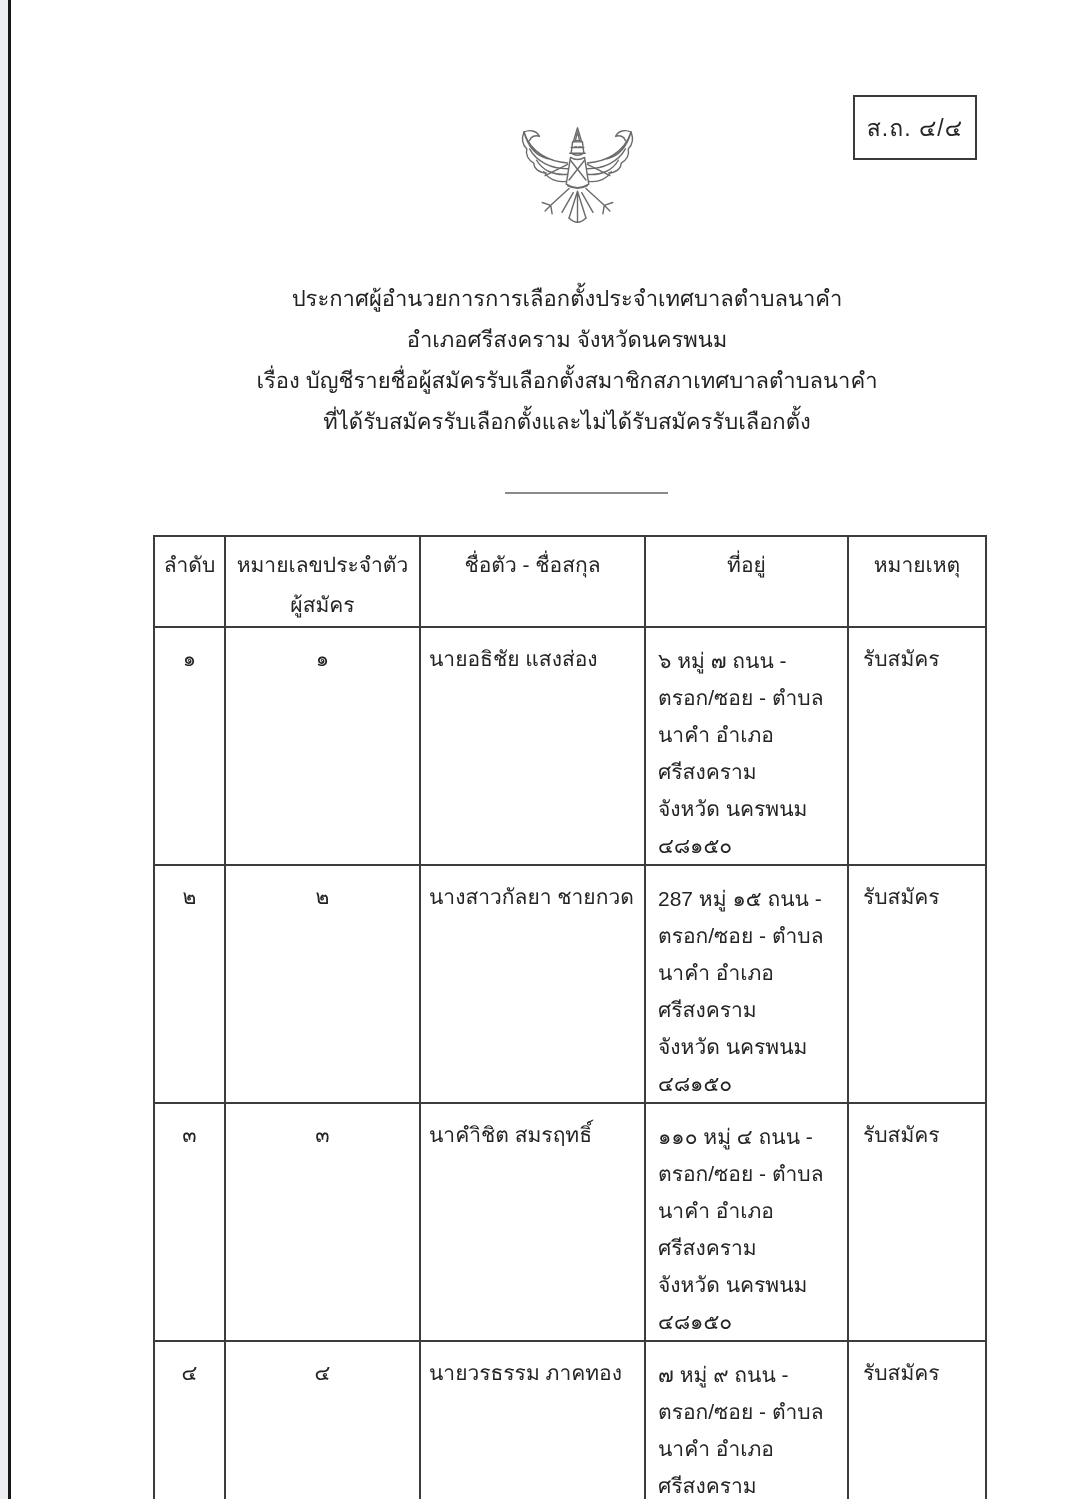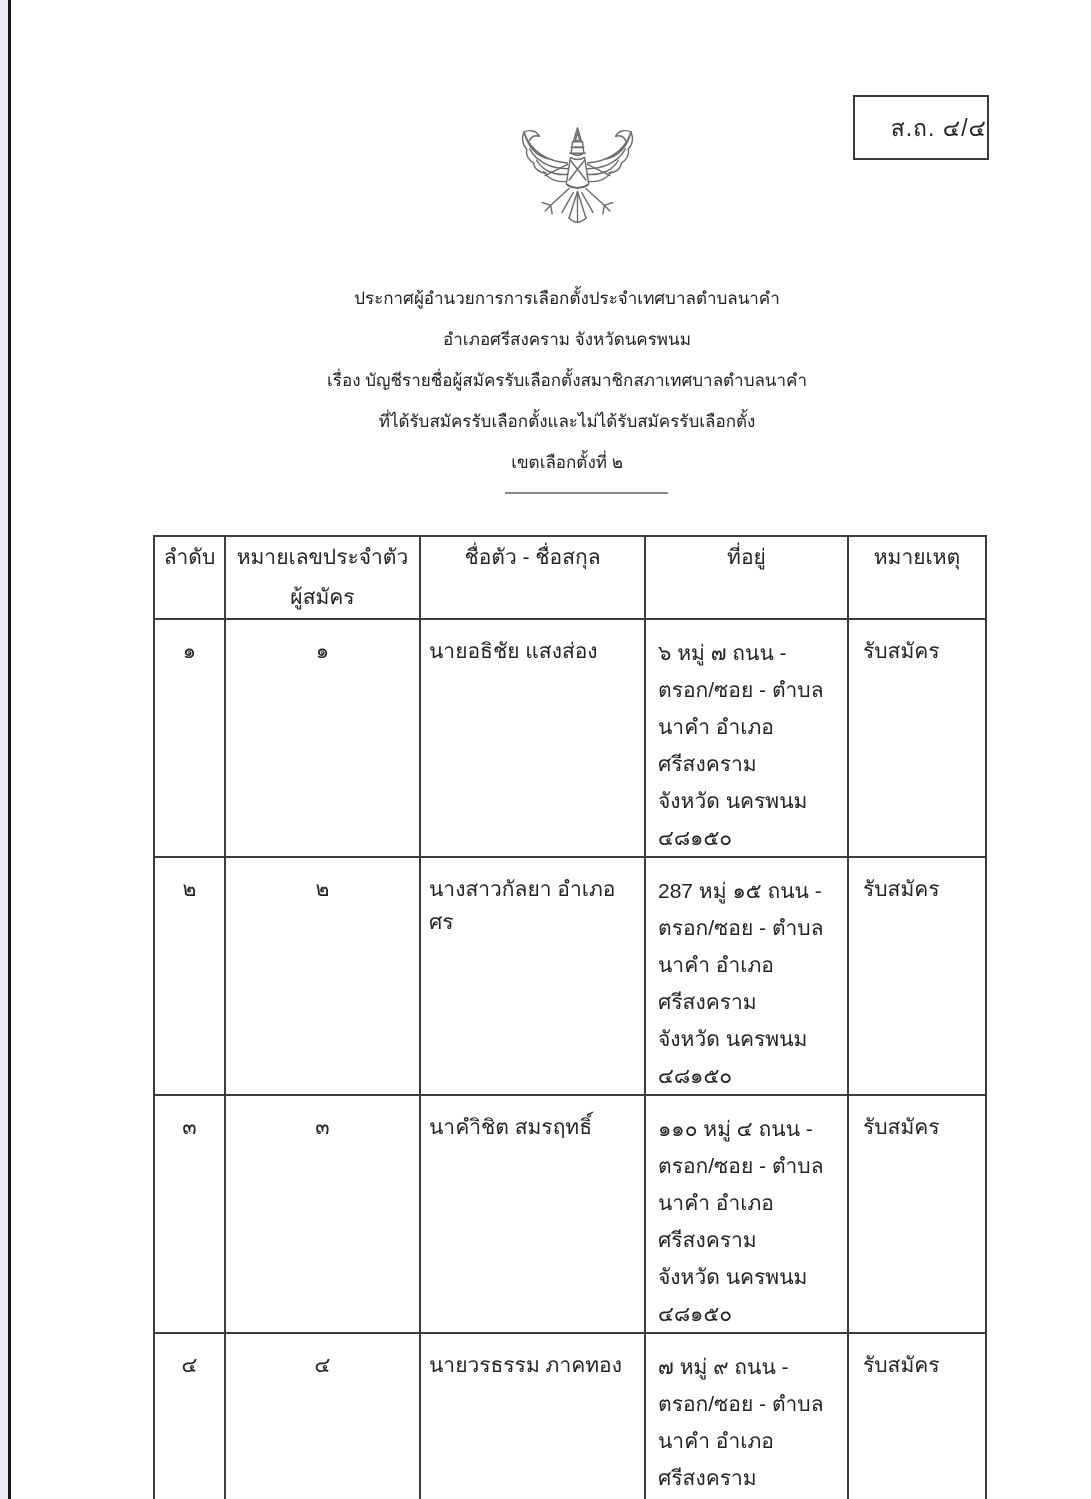--- a/index.html
+++ b/index.html
@@ -26,43 +26,43 @@
   .scan-edge-line {
     position: absolute;
     left: 8px; top: 0; bottom: 0;
     width: 3px;
     background: #17171a;
   }
   
   .form-code-box {
     position: absolute;
     left: 853px; top: 95px;
-    width: 136px; height: 65px;
+    width: 124px; height: 65px;
     border: 2px solid #3a3a3a;
     display: flex;
     align-items: center;
-    justify-content: flex-end;
+    justify-content: center;
     font-size: 23px;
     letter-spacing: 1px;
     color: #262626;
     box-sizing: border-box;
   }
   
   .emblem {
     position: absolute;
     left: 500px; top: 112px;
     width: 155px; height: 150px;
   }
   
   .title-block {
     position: absolute;
     left: 80px; right: 37px;
     top: 278px;
     text-align: center;
-    font-size: 17px;
+    font-size: 22px;
     line-height: 41px;
     color: #222;
   }
   .title-line { display: block; }
   .title-rule {
     position: absolute;
     left: 505px; top: 492px;
     width: 163px;
     border-top: 2px solid #8a8a8a;
   }
@@ -85,21 +85,21 @@
     border: 2px solid #3c3c3c;
     vertical-align: top;
     font-weight: normal;
     box-sizing: border-box;
   }
   table.doc-table thead tr { height: 77px; }
   table.doc-table tbody tr { height: 185px; }
   table.doc-table tbody tr:last-child { height: 178px; }
   th.hdr {
     text-align: center;
-    padding-top: 0;
+    padding-top: 8px;
     line-height: 40px;
     font-size: 21px;
   }
   td.cell-no, td.cell-num {
     text-align: center;
     padding-top: 14px;
   }
   td.cell-name {
     padding: 14px 8px 0 8px;
   }
@@ -163,21 +163,20 @@
         <path d="M122 92 L148 116 M148 116 L160 112 M148 116 L156 124 M148 116 L146 128"></path>
       </g>
     </svg>
   </div>
 
   <div class="title-block">
     <span class="title-line">ประกาศผู้อำนวยการการเลือกตั้งประจำเทศบาลตำบลนาคำ</span>
     <span class="title-line">อำเภอศรีสงคราม จังหวัดนครพนม</span>
     <span class="title-line">เรื่อง บัญชีรายชื่อผู้สมัครรับเลือกตั้งสมาชิกสภาเทศบาลตำบลนาคำ</span>
     <span class="title-line">ที่ได้รับสมัครรับเลือกตั้งและไม่ได้รับสมัครรับเลือกตั้ง</span>
-    <span class="title-line">เขตเลือกตั้งที่ ๒</span>
   </div>
 
   <div class="title-rule"></div>
 
   <table class="doc-table">
     <colgroup>
       <col class="c1">
         <col class="c2">
         <col class="c3">
         <col class="c4">
@@ -205,21 +204,21 @@
           <span class="addr-line">ตรอก/ซอย - ตำบล</span>
           <span class="addr-line">นาคำ อำเภอ ศรีสงคราม</span>
           <span class="addr-line">จังหวัด นครพนม</span>
           <span class="addr-line">๔๘๑๕๐</span>
         </td>
         <td class="cell-remark">รับสมัคร</td>
       </tr>
       <tr>
         <td class="cell-no">๒</td>
         <td class="cell-num">๒</td>
-        <td class="cell-name">นางสาวกัลยา อำเภอศร</td>
+        <td class="cell-name">นางสาวกัลยา ชายกวด</td>
         <td class="cell-addr">
           <span class="addr-line">287 หมู่ ๑๕ ถนน -</span>
           <span class="addr-line">ตรอก/ซอย - ตำบล</span>
           <span class="addr-line">นาคำ อำเภอ ศรีสงคราม</span>
           <span class="addr-line">จังหวัด นครพนม</span>
           <span class="addr-line">๔๘๑๕๐</span>
         </td>
         <td class="cell-remark">รับสมัคร</td>
       </tr>
       <tr>

